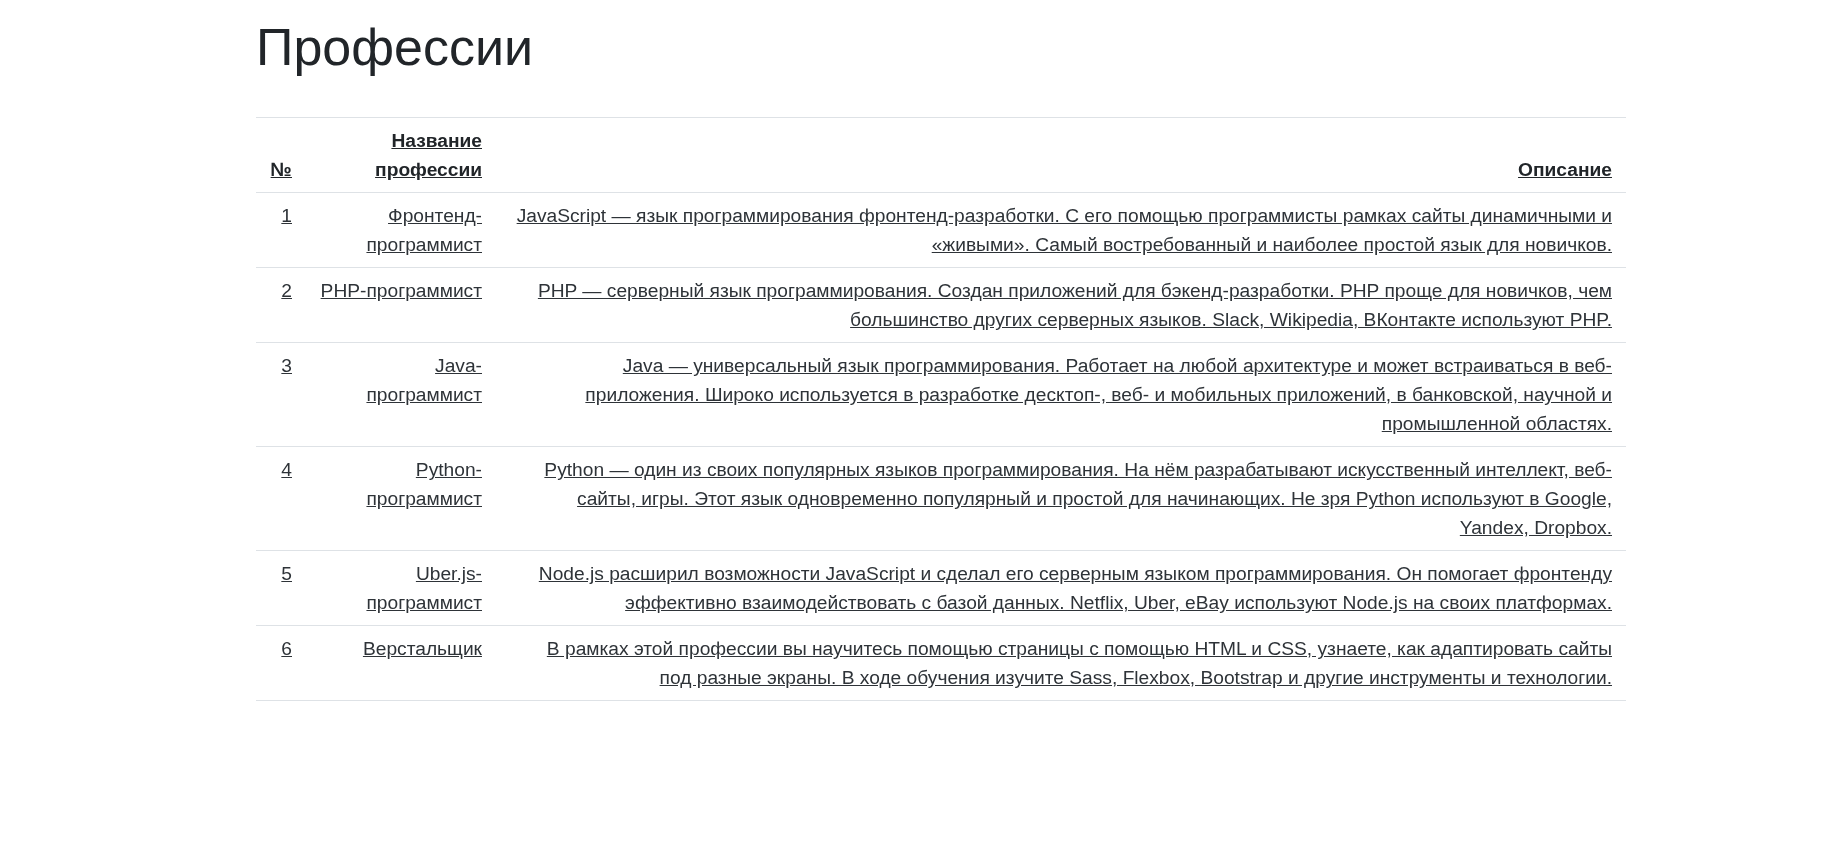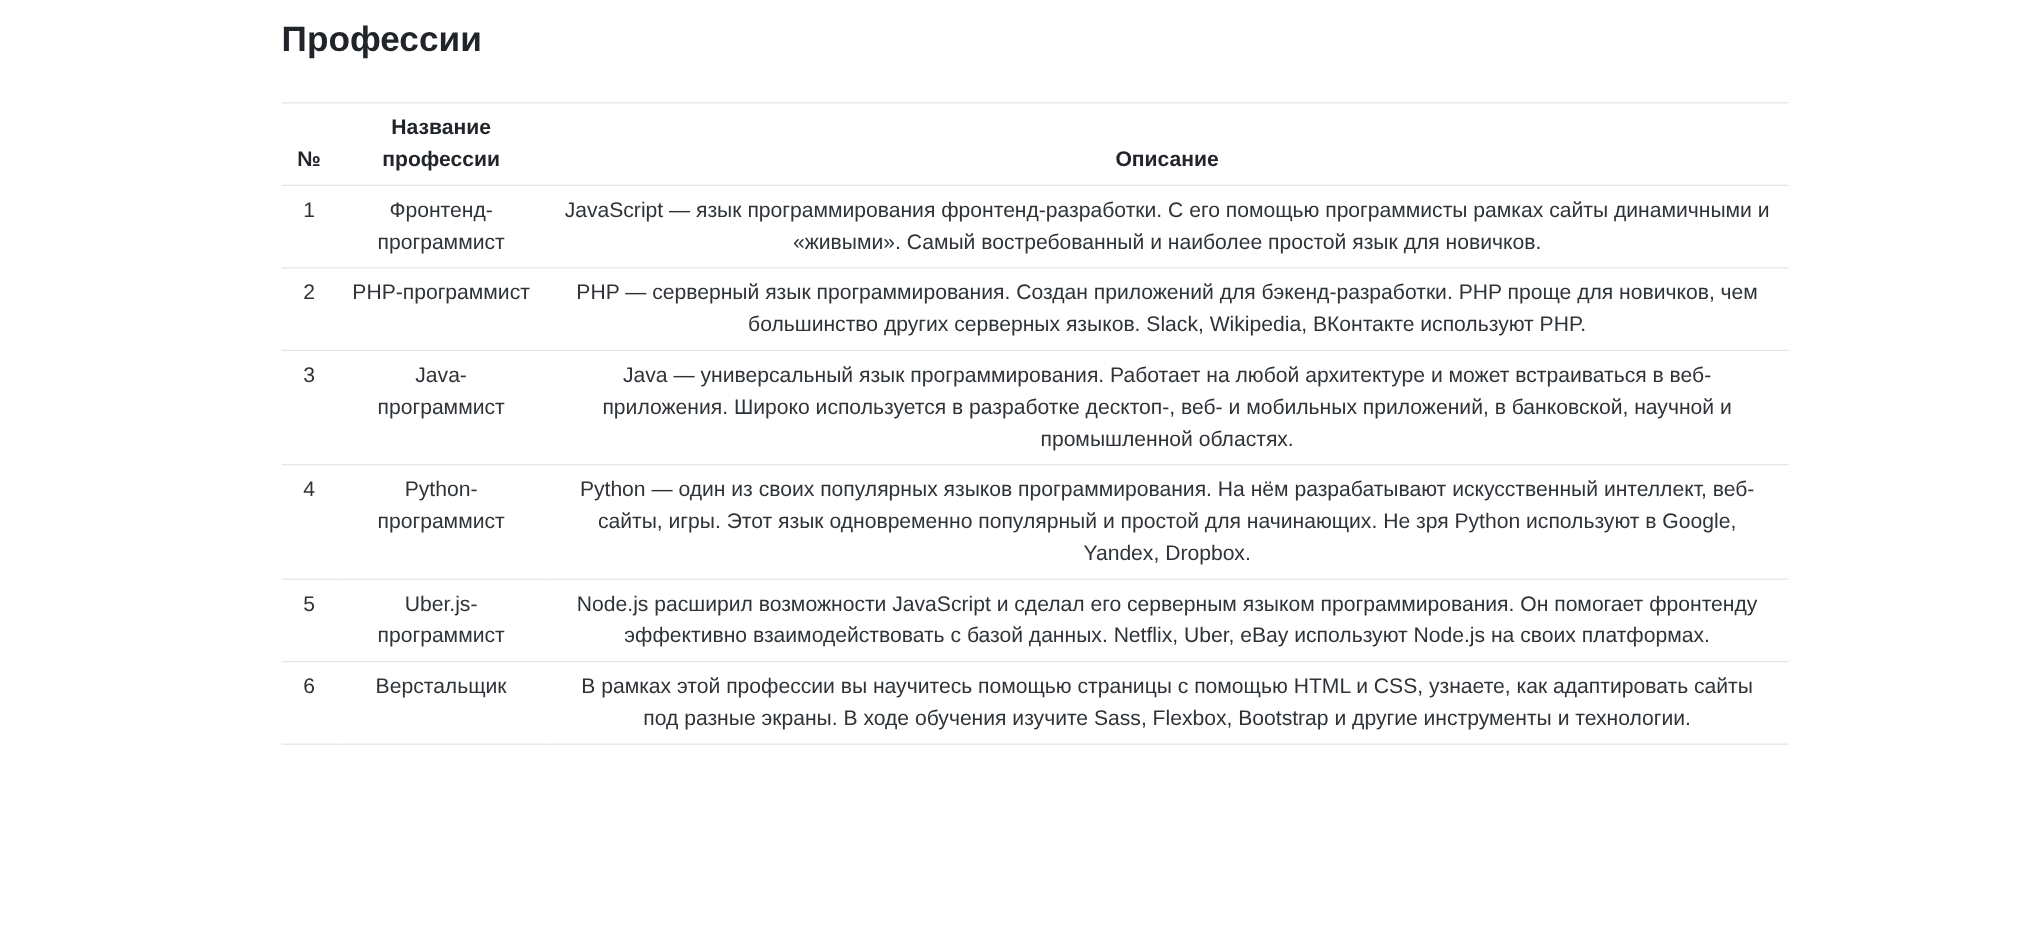--- a/index.html
+++ b/index.html
@@ -14,41 +14,42 @@
     width: 1846px;
     height: 841px;
     overflow: hidden;
   }
   .container {
     margin-left: 256px;
     width: 1372px;
   }
   h1.page-title {
     margin: 16px 0 0 0;
-    font-size: 32px;
-    font-weight: 700;
+    font-size: 52px;
+    font-weight: 400;
     line-height: 1.2;
     color: #212529;
   }
   table.professions {
     margin-top: 39px;
     border-collapse: collapse;
     table-layout: fixed;
     width: 1370px;
     font-size: 19.2px;
     line-height: 29px;
     color: #2e3338;
   }
   col.c-num  { width: 50px; }
   col.c-name { width: 190px; }
   col.c-desc { width: 1130px; }
   th, td {
     padding: 8px 14px;
-    text-align: center;
+    text-align: right;
     border-top: 1px solid #dee2e6;
+    text-decoration: underline;
   }
   thead th {
     vertical-align: bottom;
     font-weight: 700;
     color: #212529;
   }
   tbody td {
     vertical-align: top;
   }
   tbody tr:last-child td {

